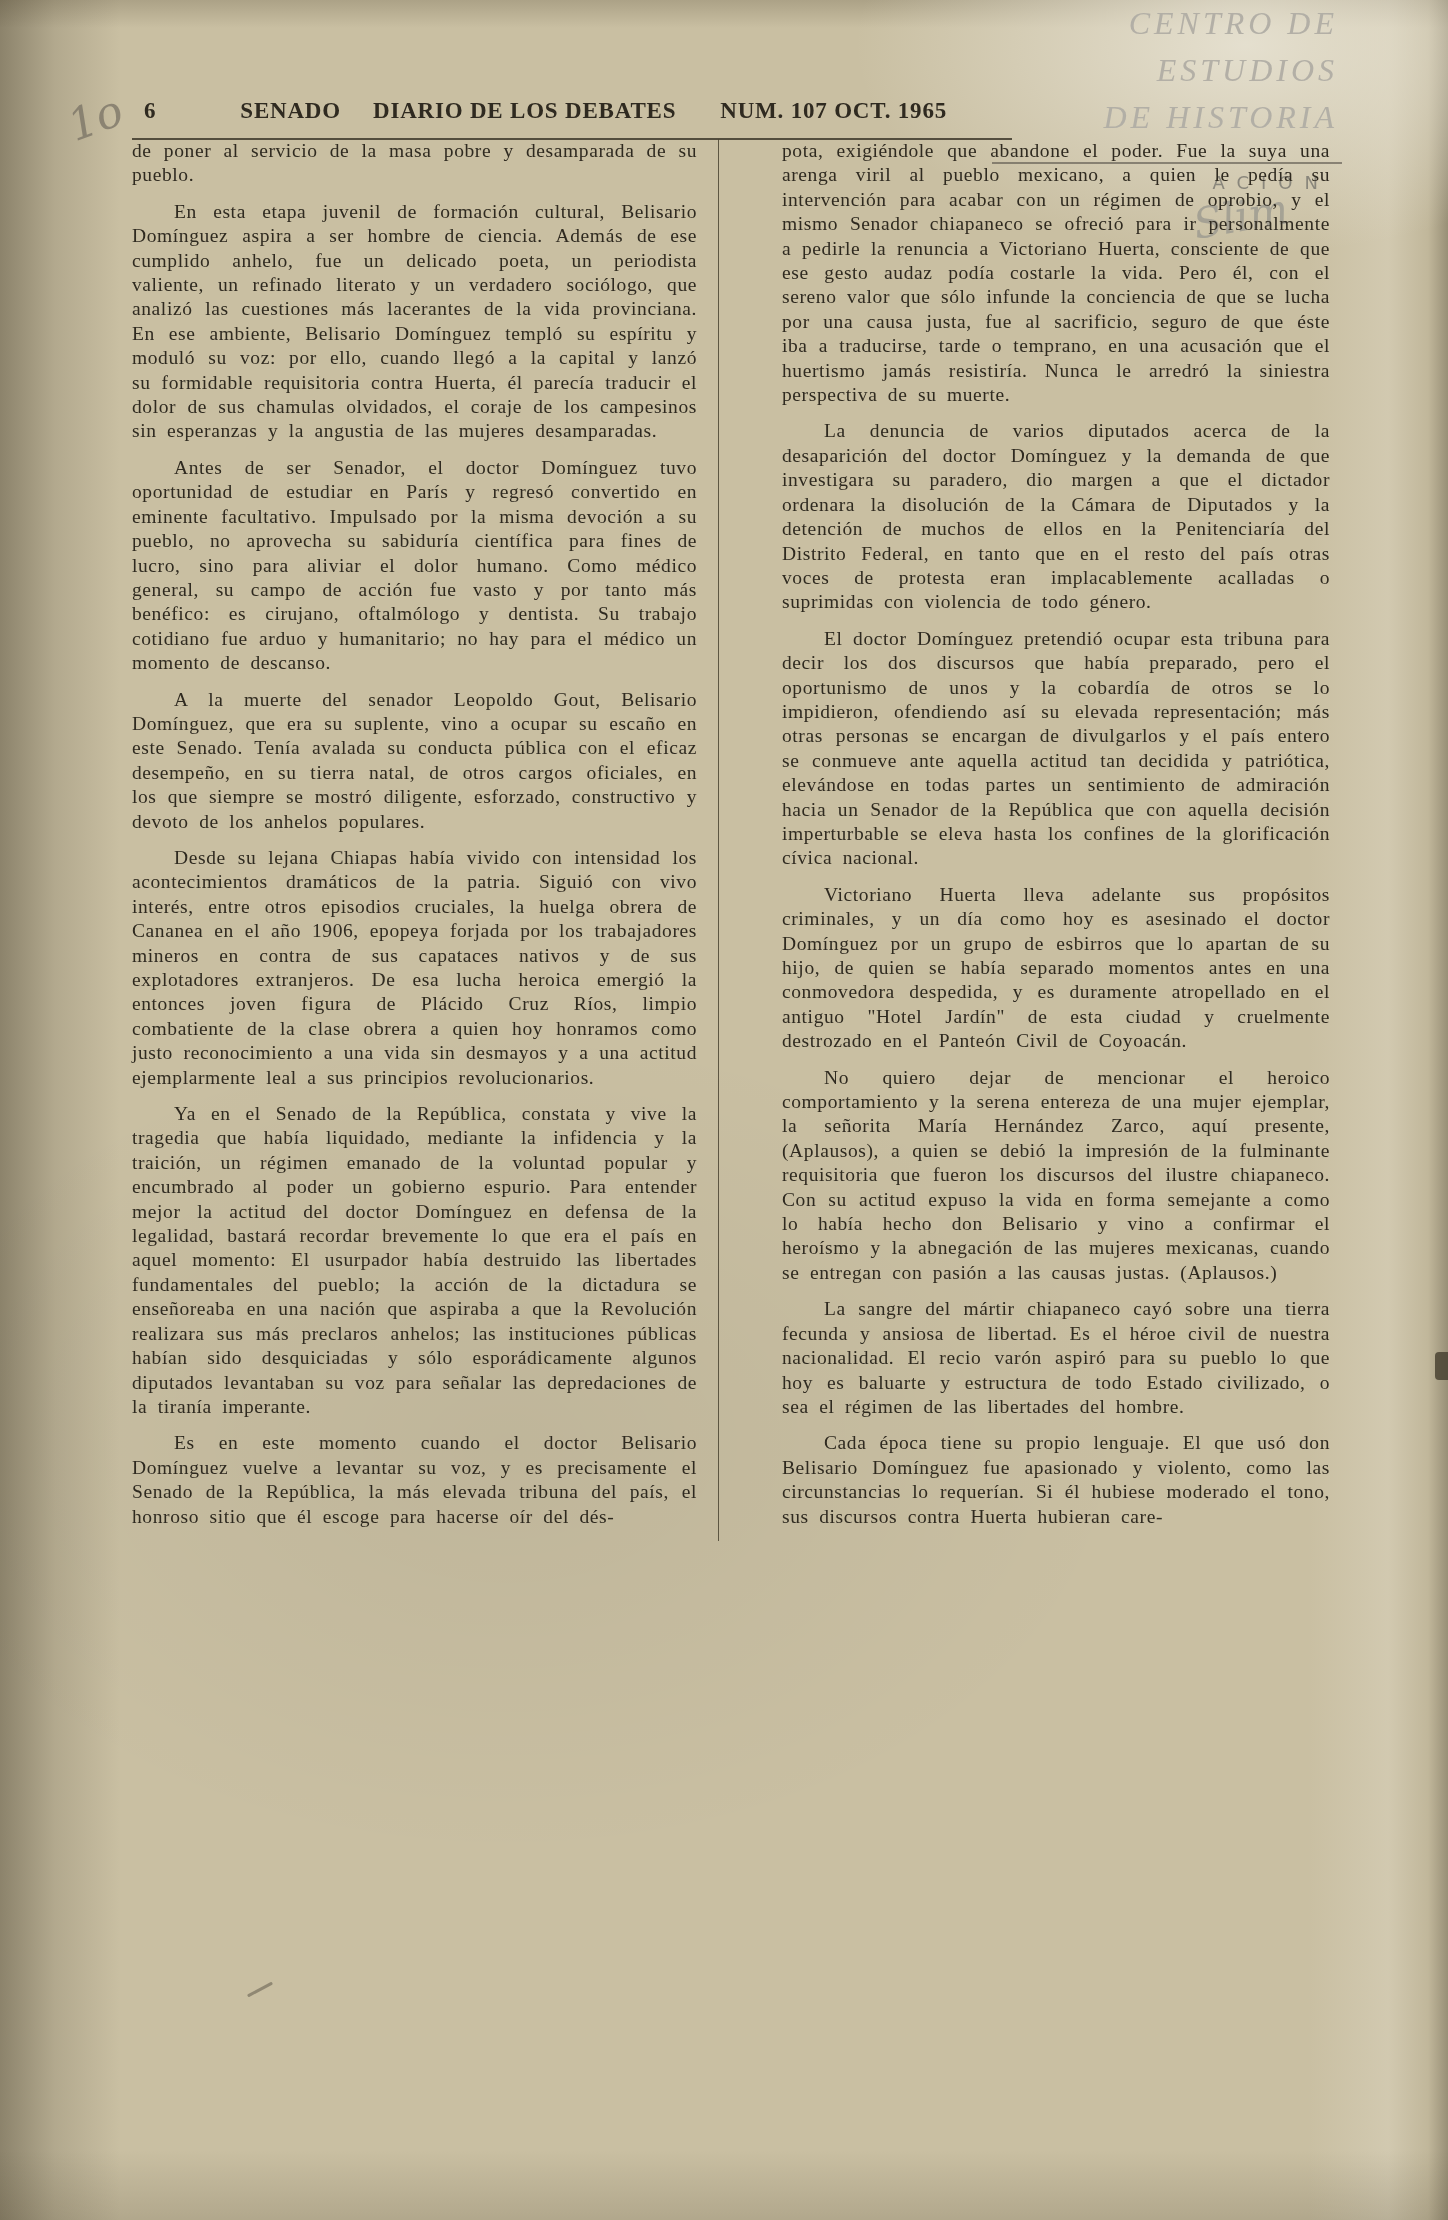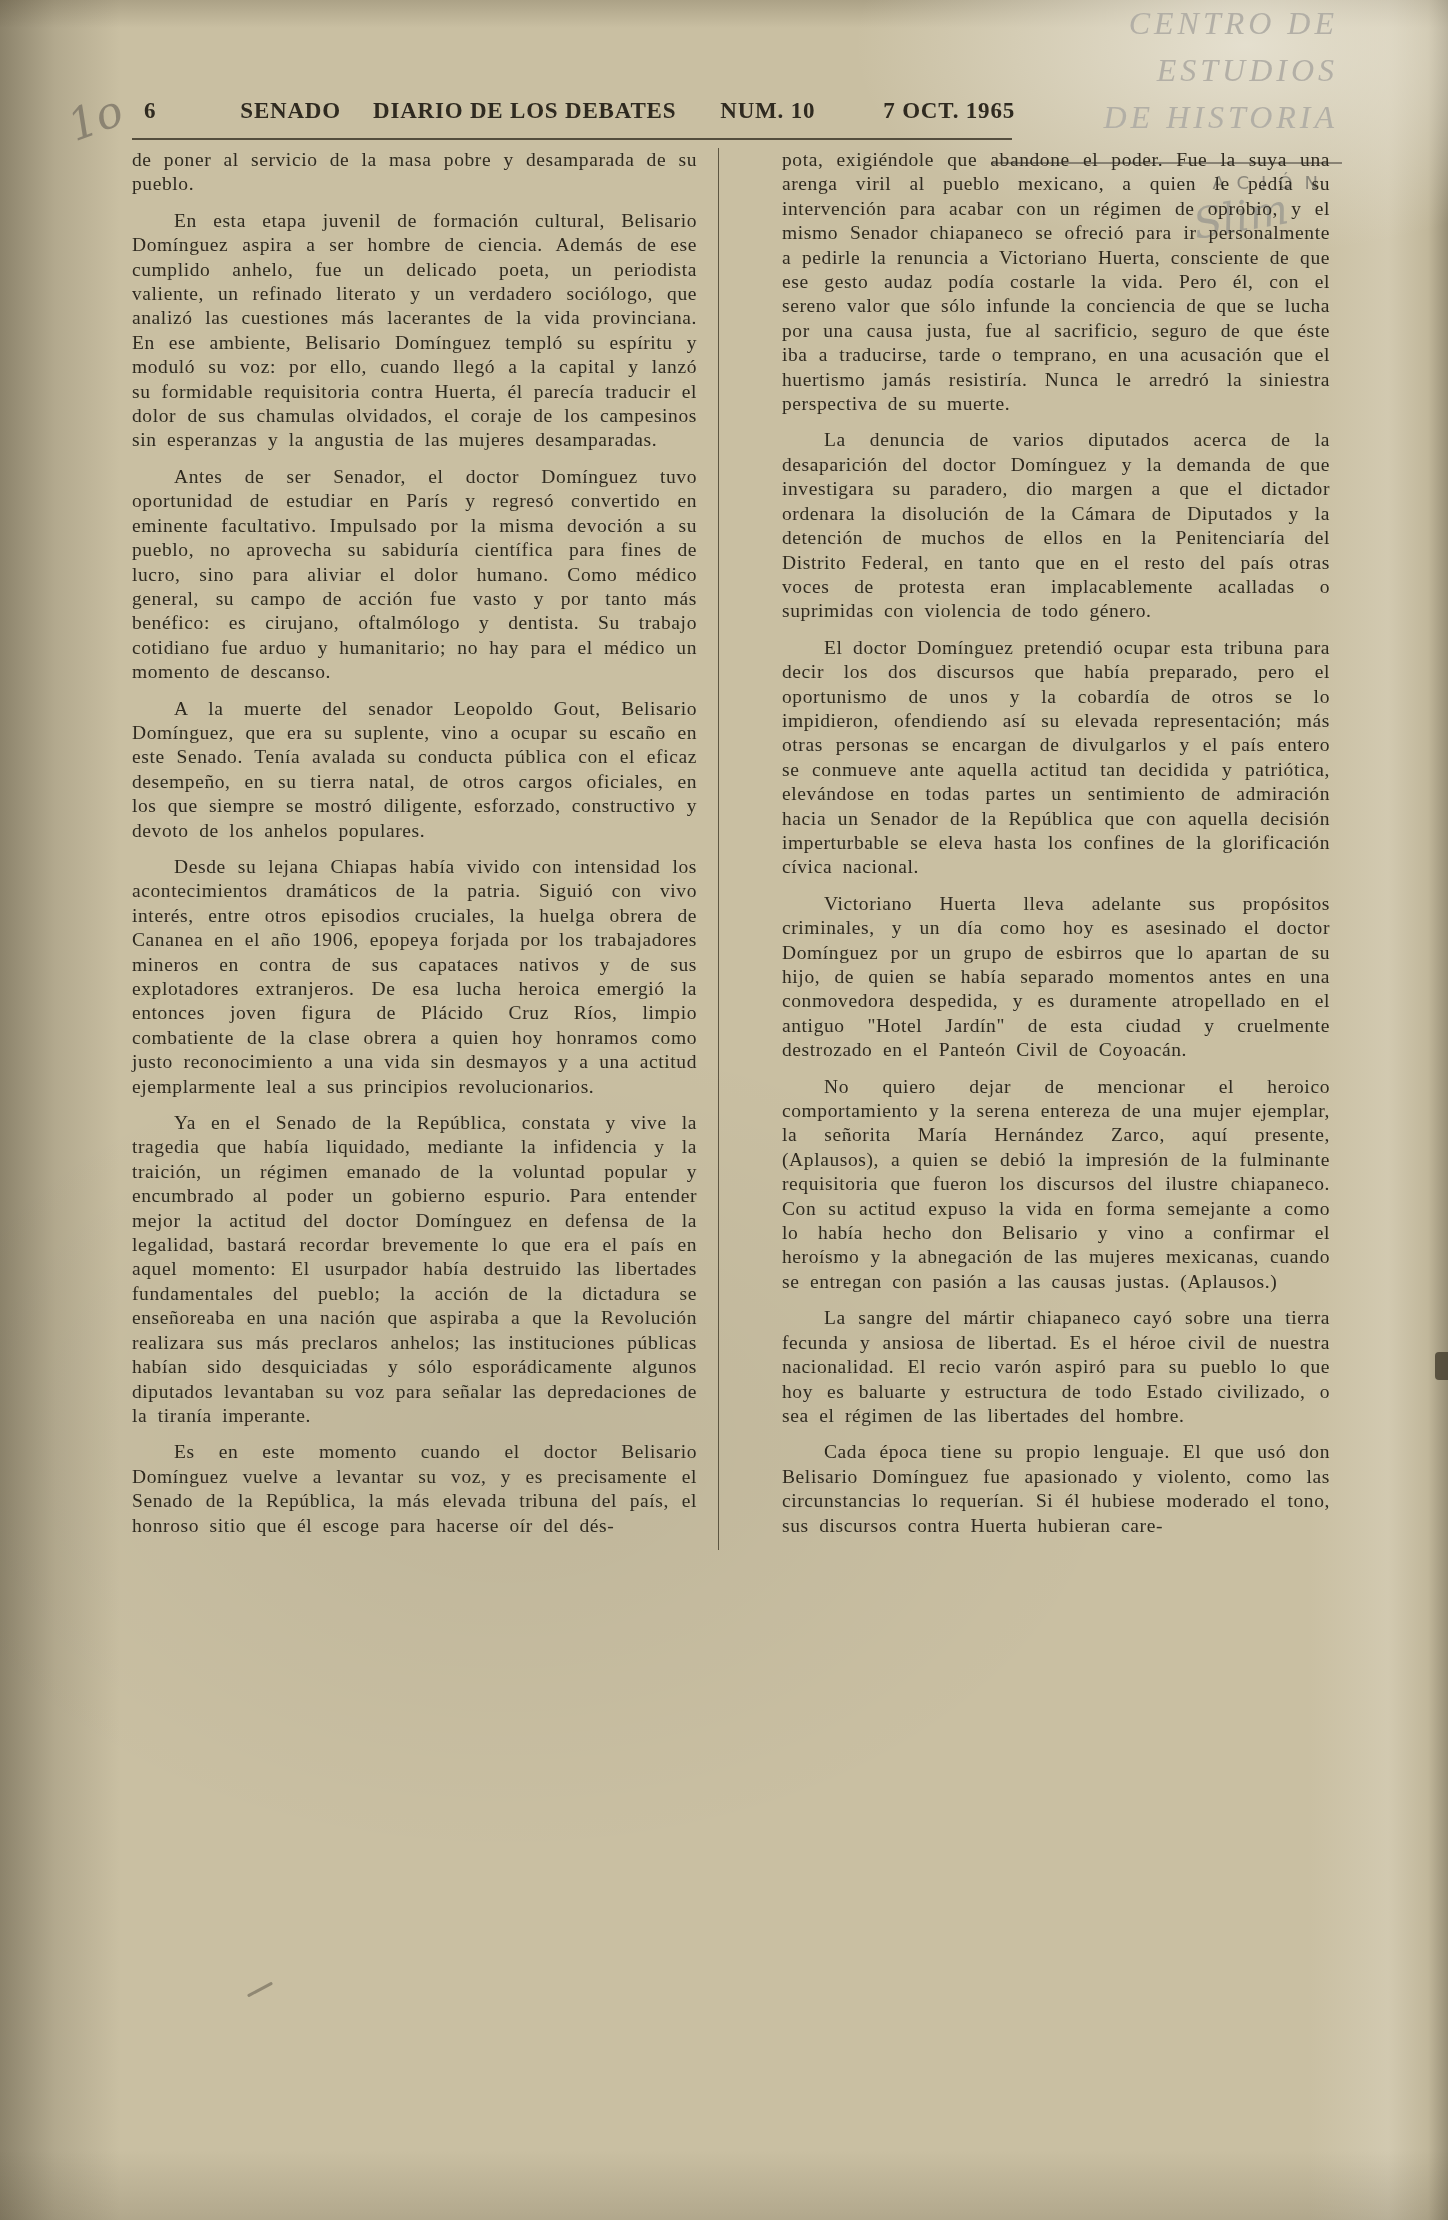--- a/index.html
+++ b/index.html
@@ -73,21 +73,21 @@
     align-items: baseline;
     font-weight: bold;
     font-size: 23px;
     letter-spacing: 0.8px;
     white-space: nowrap;
   }
   .header .h-page   { margin-left: 12px; }
   .header .h-chamber{ margin-left: 84px; }
   .header .h-title  { margin-left: 32px; }
   .header .h-num    { margin-left: 44px; }
-  .header .h-date   { margin-left: 68px; }
+  .header .h-date   { }
 
   .header-rule {
     position: absolute;
     top: 138px;
     left: 132px;
     width: 880px;
     height: 2px;
     background: #3e382c;
     opacity: 0.85;
   }
@@ -97,21 +97,21 @@
     left: 992px;
     width: 350px;
     height: 2px;
     background: #555047;
     opacity: 0.6;
   }
 
   
   .columns {
     position: absolute;
-    top: 148px;
+    top: 139px;
     left: 132px;
     width: 1198px;
     display: flex;
     align-items: stretch;
   }
   .col {
     font-size: 19.5px;
     line-height: 24.4px;
     text-align: justify;
     letter-spacing: 0.6px;

